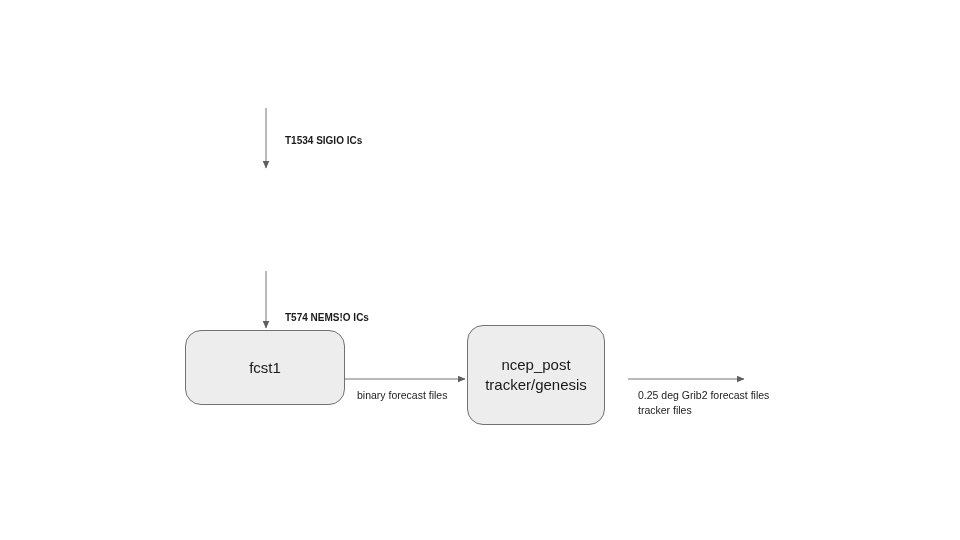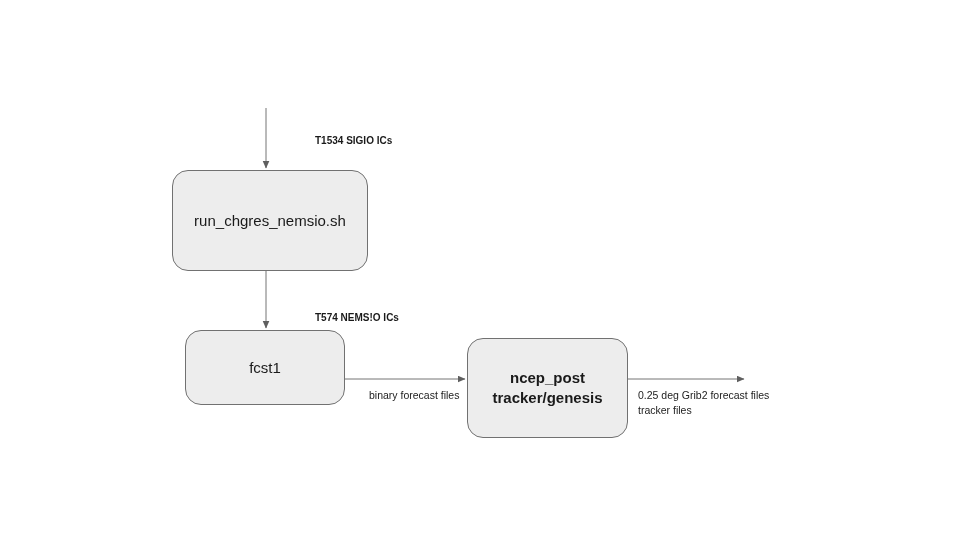--- a/index.html
+++ b/index.html
@@ -33,63 +33,59 @@
     align-items: center;
     justify-content: center;
     text-align: center;
     color: #1a1a1a;
     font-size: 15px;
     line-height: 20px;
     white-space: pre-line;
   }
   .node-run-chgres { left: 172px; top: 170px; width: 196px; height: 101px; }
   .node-fcst1      { left: 185px; top: 330px; width: 160px; height: 75px;  }
-  .node-ncep-post  { left: 467px; top: 338px; width: 161px; height: 100px; font-weight: bold; }
+  .node-ncep-post  { left: 467px; top: 325px; width: 138px; height: 100px; }
   .edge-label {
     position: absolute;
     color: #1a1a1a;
     white-space: pre-line;
   }
   .edge-label.bold {
     font-weight: bold;
     font-size: 10px;
     line-height: 12px;
-    margin-left: 30px;
   }
   .edge-label.plain {
     font-weight: normal;
     font-size: 10.5px;
     line-height: 15px;
     color: #222222;
   }
   .label-t1534  { left: 285px; top: 135px; }
   .label-t574   { left: 285px; top: 312px; }
-  .label-binary { left: 357px; top: 388px; margin-left: 12px; }
+  .label-binary { left: 357px; top: 388px; }
   .label-grib2  { left: 638px; top: 388px; }
 </style>
 </head>
 <body>
 
 <div class="canvas">
 
   <svg class="arrows-layer" width="960" height="540" viewBox="0 0 960 540" xmlns="http://www.w3.org/2000/svg">
     <defs>
       <marker id="arrowhead" markerWidth="9" markerHeight="8" refX="7.5" refY="3.5" orient="auto" markerUnits="userSpaceOnUse">
         <path d="M0,0 L8,3.5 L0,7 Z" fill="#5f5f5f"></path>
       </marker>
     </defs>
     <line x1="266" y1="108" x2="266" y2="168" stroke="#757575" stroke-width="1" marker-end="url(#arrowhead)"></line>
     <line x1="266" y1="271" x2="266" y2="328" stroke="#757575" stroke-width="1" marker-end="url(#arrowhead)"></line>
     <line x1="345" y1="379" x2="465" y2="379" stroke="#757575" stroke-width="1" marker-end="url(#arrowhead)"></line>
     <line x1="628" y1="379" x2="744" y2="379" stroke="#757575" stroke-width="1" marker-end="url(#arrowhead)"></line>
   </svg>
 
-  <div class="node node-run-chgres">
-    <span>run_chgres_nemsio.sh</span>
-  </div>
 
   <div class="node node-fcst1">
     <span>fcst1</span>
   </div>
 
   <div class="node node-ncep-post">
     <span>ncep_post
 tracker/genesis</span>
   </div>
 

